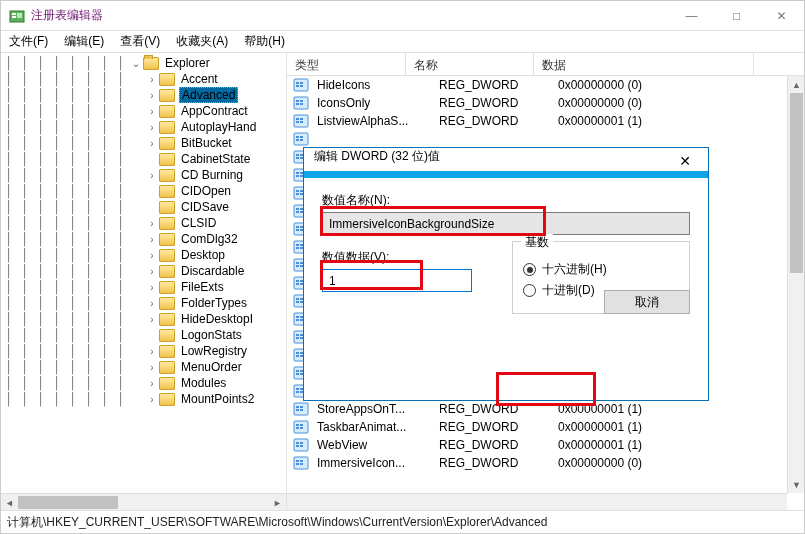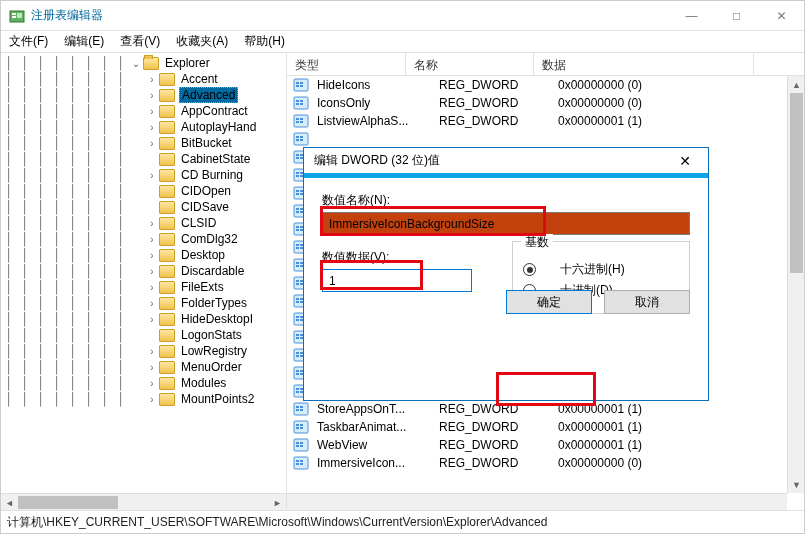--- a/index.html
+++ b/index.html
@@ -1,19 +1,19 @@
 <!DOCTYPE html>
 <html><head>
 <meta charset="utf-8">
 <style>
 * { box-sizing: border-box; margin: 0; padding: 0; }
 body { font-family: "Microsoft YaHei", "Segoe UI", sans-serif; font-size: 12px; background: #fff; width: 805px; height: 534px; overflow: hidden; position: relative; border: 1px solid #ccc; }
 .titlebar { height: 30px; display: flex; align-items: center; padding-left: 8px; border-bottom: 1px solid #e1e1e1; }
 .titlebar .ticon { width: 16px; height: 16px; margin-right: 6px; }
-.titlebar .ttxt { flex: 1; font-size: 12px; color: #0369a1; }
+.titlebar .ttxt { flex: 1; font-size: 12px; color: #701a75; }
 .winbtns { display: flex; height: 100%; }
 .winbtn { width: 45px; display: flex; align-items: center; justify-content: center; color: #777; font-family: "Segoe UI Symbol", sans-serif; }
 .menubar { height: 22px; display: flex; align-items: center; border-bottom: 1px solid #e1e1e1; }
 .menuitem { padding: 2px 8px; font-size: 12px; color: #000; }
 .content { display: flex; height: 457px; }
 .tree { width: 286px; border-right: 1px solid #e1e1e1; overflow: auto; position: relative; }
 .tree-inner { padding: 2px 0; }
 .tree-row { display: flex; align-items: center; height: 16px; white-space: nowrap; }
 .indent { display:inline-block; width: 16px; text-align: center; color: #666; }
 .arrow { display:inline-block; width: 14px; text-align:center; color:#666; font-size:10px; }
@@ -29,35 +29,35 @@
 .regicon { width:16px; height:16px; margin-left:6px; flex-shrink:0; }
 .col-name { width:128px; }
 .col-type { width:119px; }
 .col-data { width:220px; }
 .cell-name { width:122px; }
 .cell-type { width:119px; }
 .cell-data { width:220px; }
 .statusbar { height:22px; border-top:1px solid #e1e1e1; padding:3px 6px; font-size:12px; color:#222; }
 
 .dialog { position:absolute; left:302px; top:146px; width:406px; height:254px; background:#fff; border:1px solid #0a6fb6; box-shadow: none; }
-.dlg-title { height:30px; display:flex; align-items:center; padding:0 10px; border-bottom:5px solid #0ea5e9; }
+.dlg-title { height:30px; display:flex; padding:0 10px; border-bottom:7px solid #0ea5e9; }
 .dlg-title span { flex:1; font-size:12px; }
 .dlg-close { width:26px; height:26px; display:flex; align-items:center; justify-content:center; font-size:14px; }
 .dlg-body { padding: 14px 18px; position:relative; }
 .lbl { font-size:12px; margin-bottom:3px; display:block; }
 .txt { width: 100%; height:23px; border:1px solid #7a7a7a; padding:2px 6px; font-size:12px; background:#fff; }
-.txt[readonly] { background:#c2410c; }
+.txt[readonly] { background:#e5e5e5; }
 .field-row { margin-bottom: 14px; }
 .data-row { display:flex; gap: 40px; }
 .data-col { flex:0 0 150px; }
 .radix-col { flex:1; }
 .radix-group { border:1px solid #d0d0d0; padding:8px 10px 10px; margin-top:-8px; }
 .radix-legend { font-size:12px; background:#fff; padding:0 4px; position:relative; top:-16px; left:-2px; display:inline-block; }
 .radix-opts { margin-top:-10px; }
-.radix-opt { display:flex; align-items:center; gap:24px; font-size:12px; margin:4px 0; }
+.radix-opt { display:flex; align-items:center; gap:6px; font-size:12px; margin:4px 0; }
 .rcircle { width:13px; height:13px; border:1px solid #333; border-radius:50%; display:flex; align-items:center; justify-content:center; }
 .rdot { width:6px; height:6px; background:#333; border-radius:50%; }
 .dlg-buttons { position:absolute; right:18px; bottom:14px; display:flex; gap:12px; }
 .btn { width:86px; height:24px; border:1px solid #adadad; background:#e1e1e1; font-size:12px; display:flex; align-items:center; justify-content:center; }
 
 .hl { position:absolute; border:3px solid #e30613; pointer-events:none; }
 .tree-scroll-h { position:absolute; bottom:0; left:0; right:0; height:17px; background:#f0f0f0; border-top:1px solid #ddd; }
 .tree-scroll-h .thumb { position:absolute; left:17px; top:2px; height:13px; width:100px; background:#c1c1c1; }
 .tree-scroll-h .arr { position:absolute; top:0; width:17px; height:17px; display:flex; align-items:center; justify-content:center; color:#666; font-size:9px; }
 .list-scroll-h { position:absolute; bottom:0; left:0; right:17px; height:17px; background:#f0f0f0; border-top:1px solid #ddd; }
@@ -722,21 +722,20 @@
             </div>
             <div class="radix-opt">
               <span class="rcircle"></span>
               <span>十进制(D)</span>
             </div>
           </div>
         </div>
       </div>
     </div>
     <div class="dlg-buttons">
-      <div class="btn" style="border-color:#0078d7">确定</div>
       <div class="btn">取消</div>
     </div>
 
     <div class="hl" style="left:16px; top:28px; width:226px; height:30px"></div>
     <div class="hl" style="left:16px; top:82px; width:103px; height:30px"></div>
     <div class="hl" style="left:192px; top:194px; width:100px; height:34px"></div>
   </div>
 </div>
 
 </body></html>

